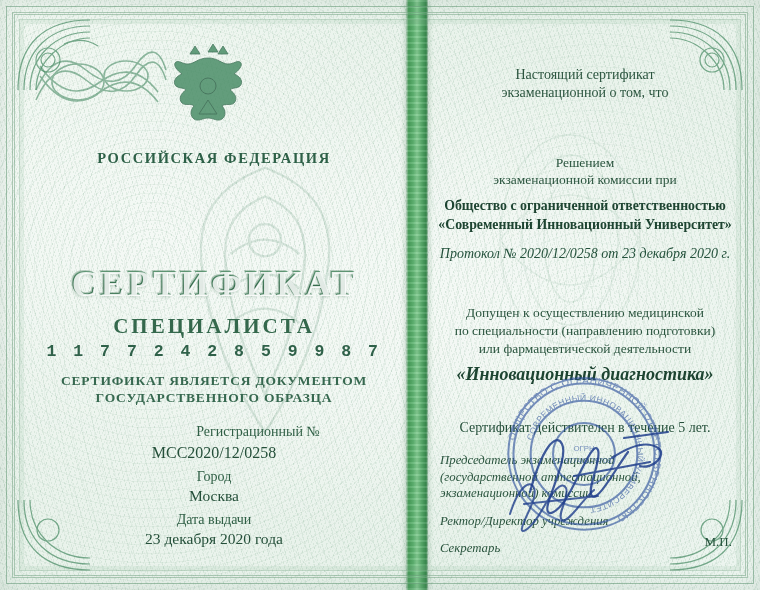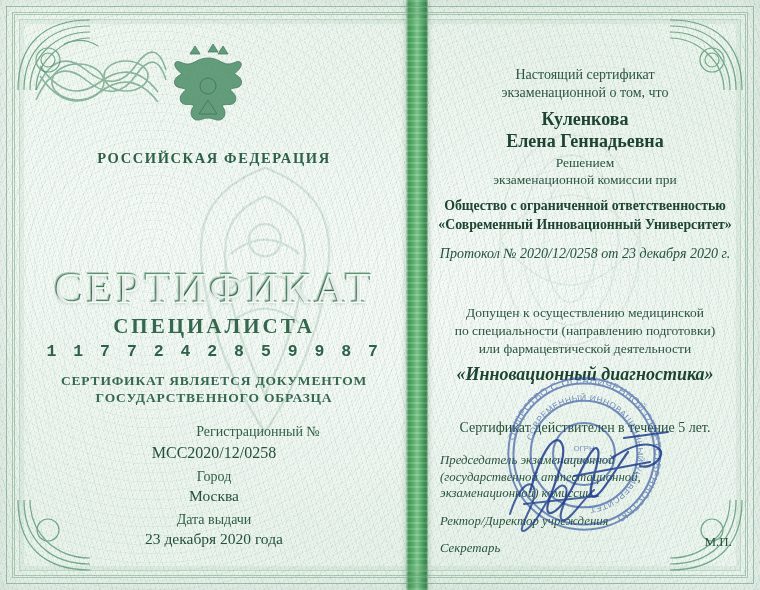--- a/index.html
+++ b/index.html
@@ -175,22 +175,22 @@
     letter-spacing: 1.6px;
     font-weight: 700;
     color: #2d6047;
   }
 
   .title-sert {
     position: absolute;
     top: 238px;
     left: 0;
     width: 100%;
-    font-size: 44px;
-    font-weight: 400;
+    font-size: 36px;
+    font-weight: 700;
     letter-spacing: 3px;
     color: #3e7a58;
     text-shadow:
       1px 1px 0 rgba(255,255,255,0.85),
       -1px -1px 0 rgba(70,120,90,0.35),
       0 2px 3px rgba(60,110,80,0.25);
     background: linear-gradient(180deg, #9ccfae 0%, #3c7a57 45%, #2b5f42 60%, #8fc8a4 100%);
     -webkit-background-clip: text;
     background-clip: text;
     color: transparent;
@@ -558,24 +558,20 @@
     <div class="city-label">Город</div>
     <div class="city-value">Москва</div>
     <div class="date-label">Дата выдачи</div>
     <div class="date-value">23 декабря 2020 года</div>
   </div>
 
   <div class="right">
     <div class="r-intro">
       <div>Настоящий сертификат</div>
       <div>экзаменационной о том, что</div>
-    </div>
-    <div class="r-name">
-      <div>Куленкова</div>
-      <div>Елена Геннадьевна</div>
     </div>
     <div class="r-decision">
       <div>Решением</div>
       <div>экзаменационной комиссии при</div>
     </div>
     <div class="r-org">
       <div>Общество с ограниченной ответственностью</div>
       <div>«Современный Инновационный Университет»</div>
     </div>
     <div class="r-protocol">Протокол № 2020/12/0258 от 23 декабря 2020 г.</div>

